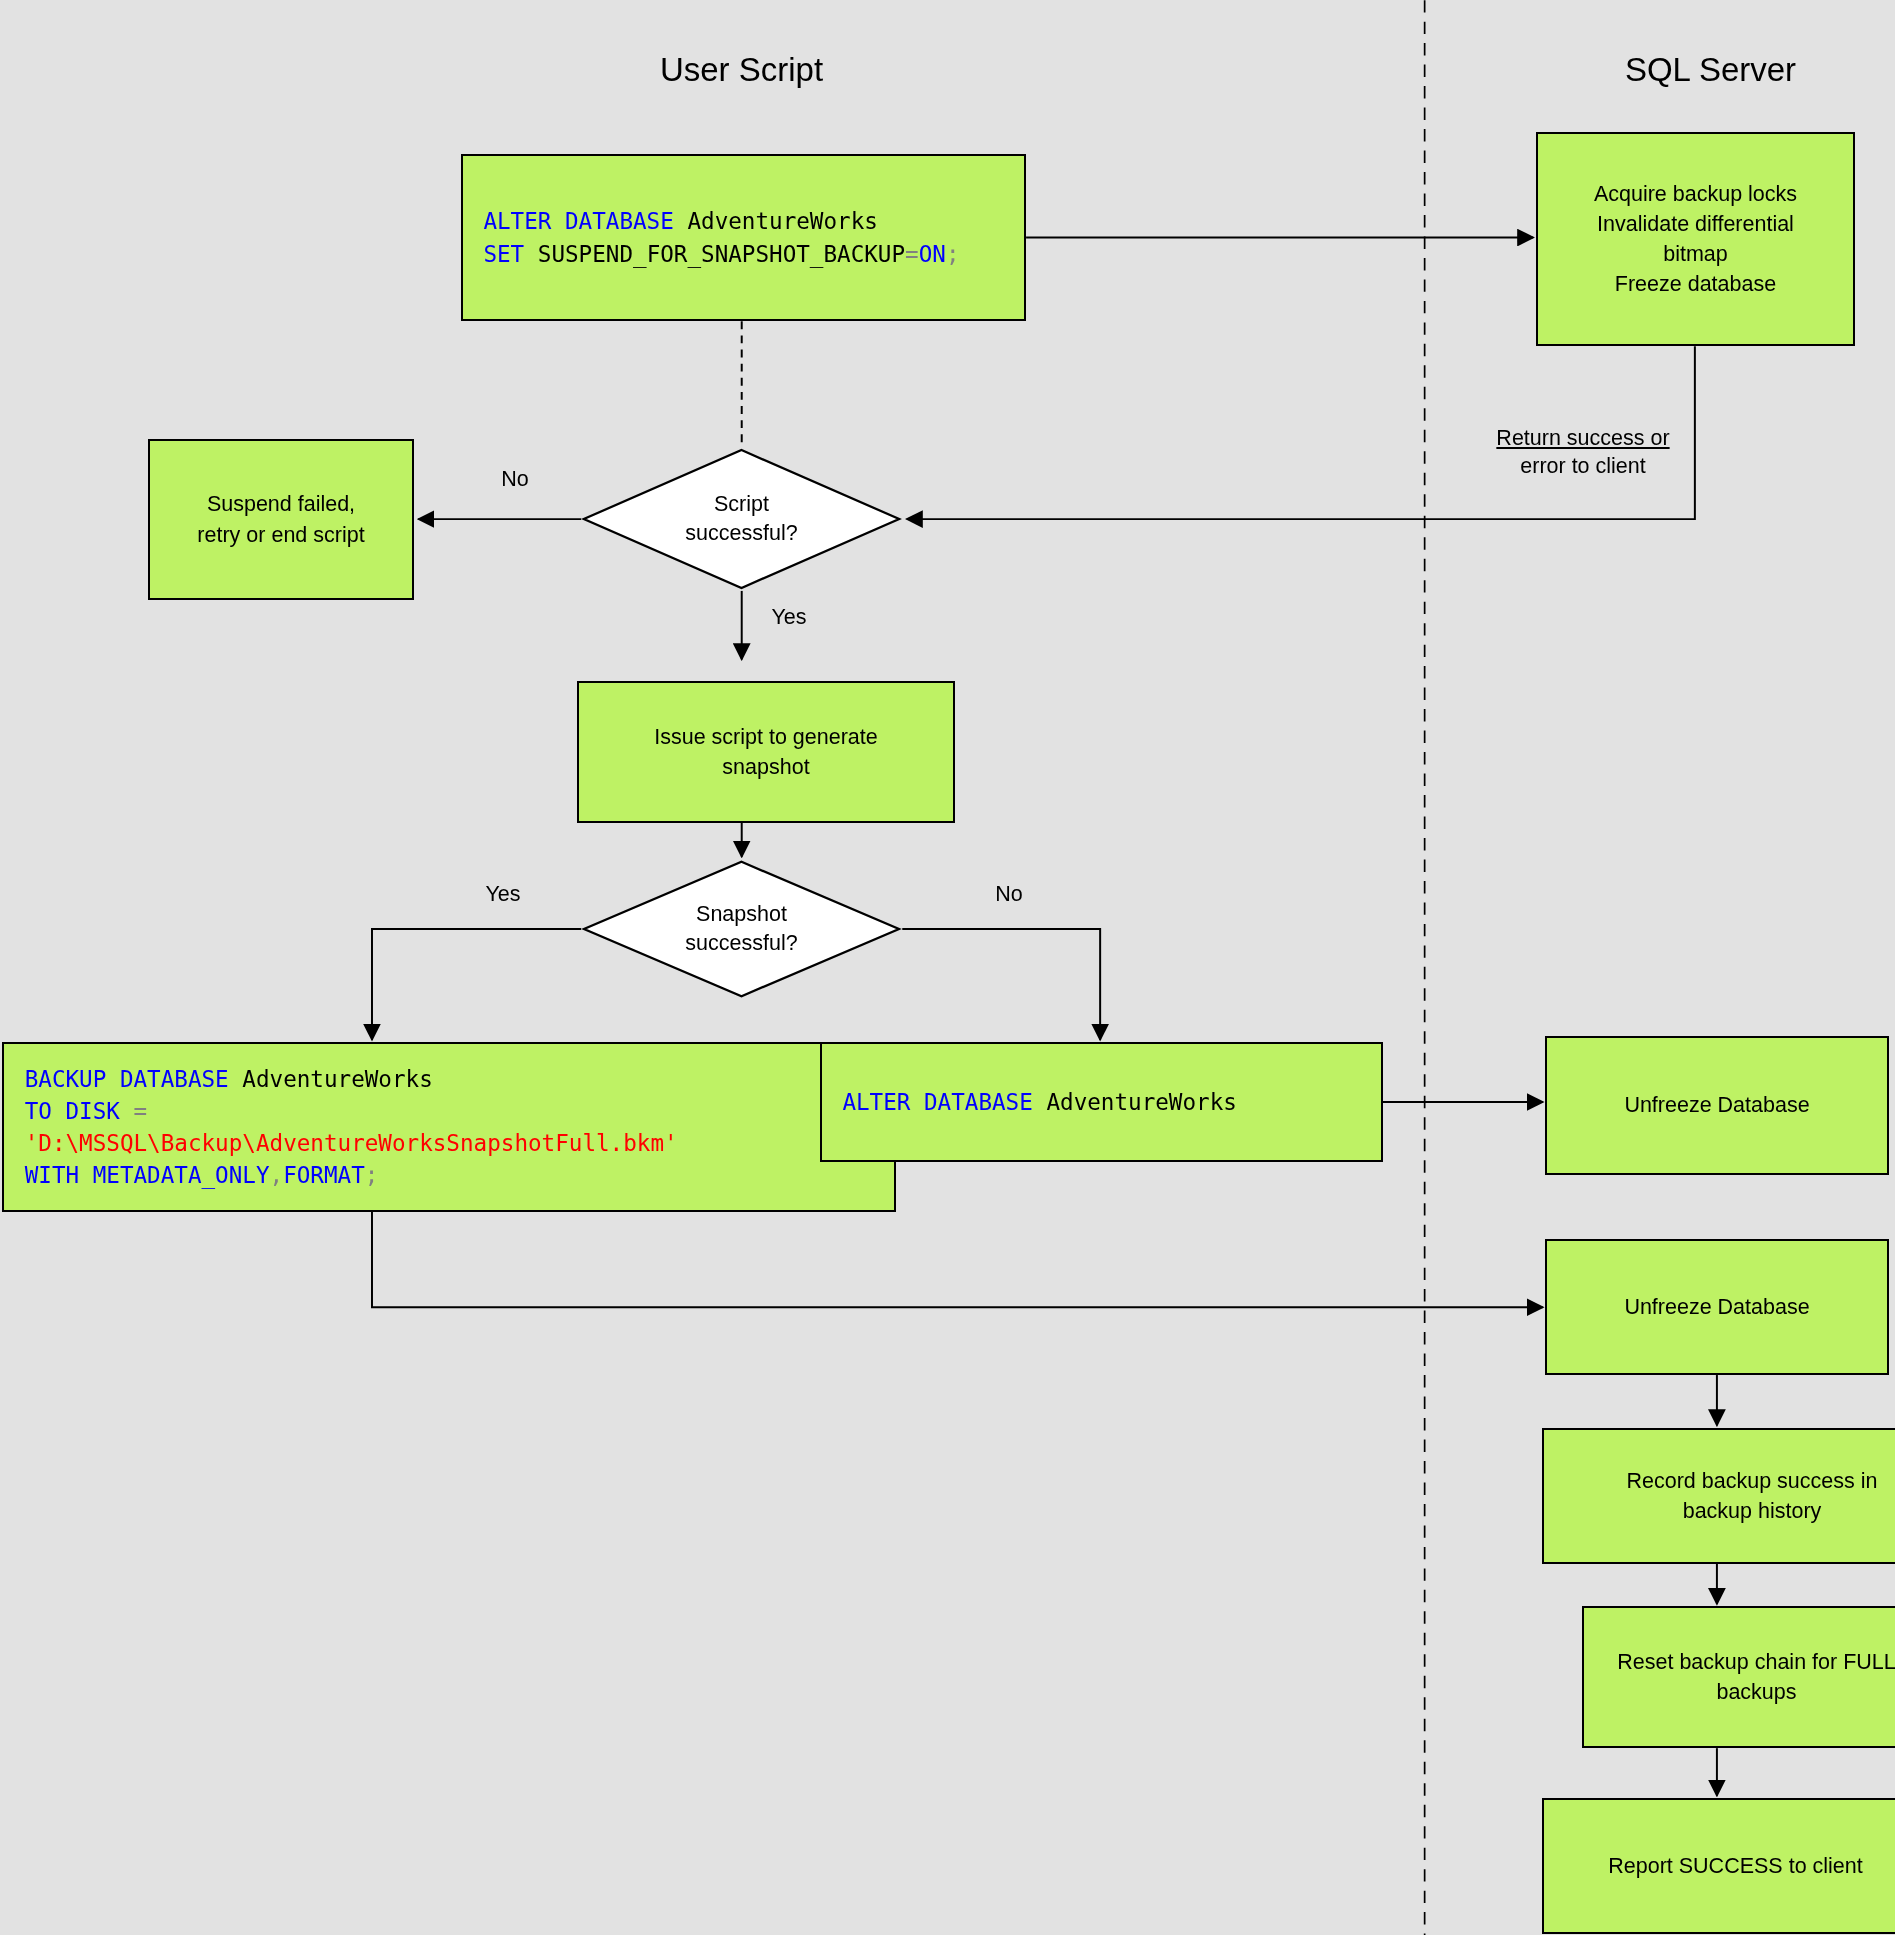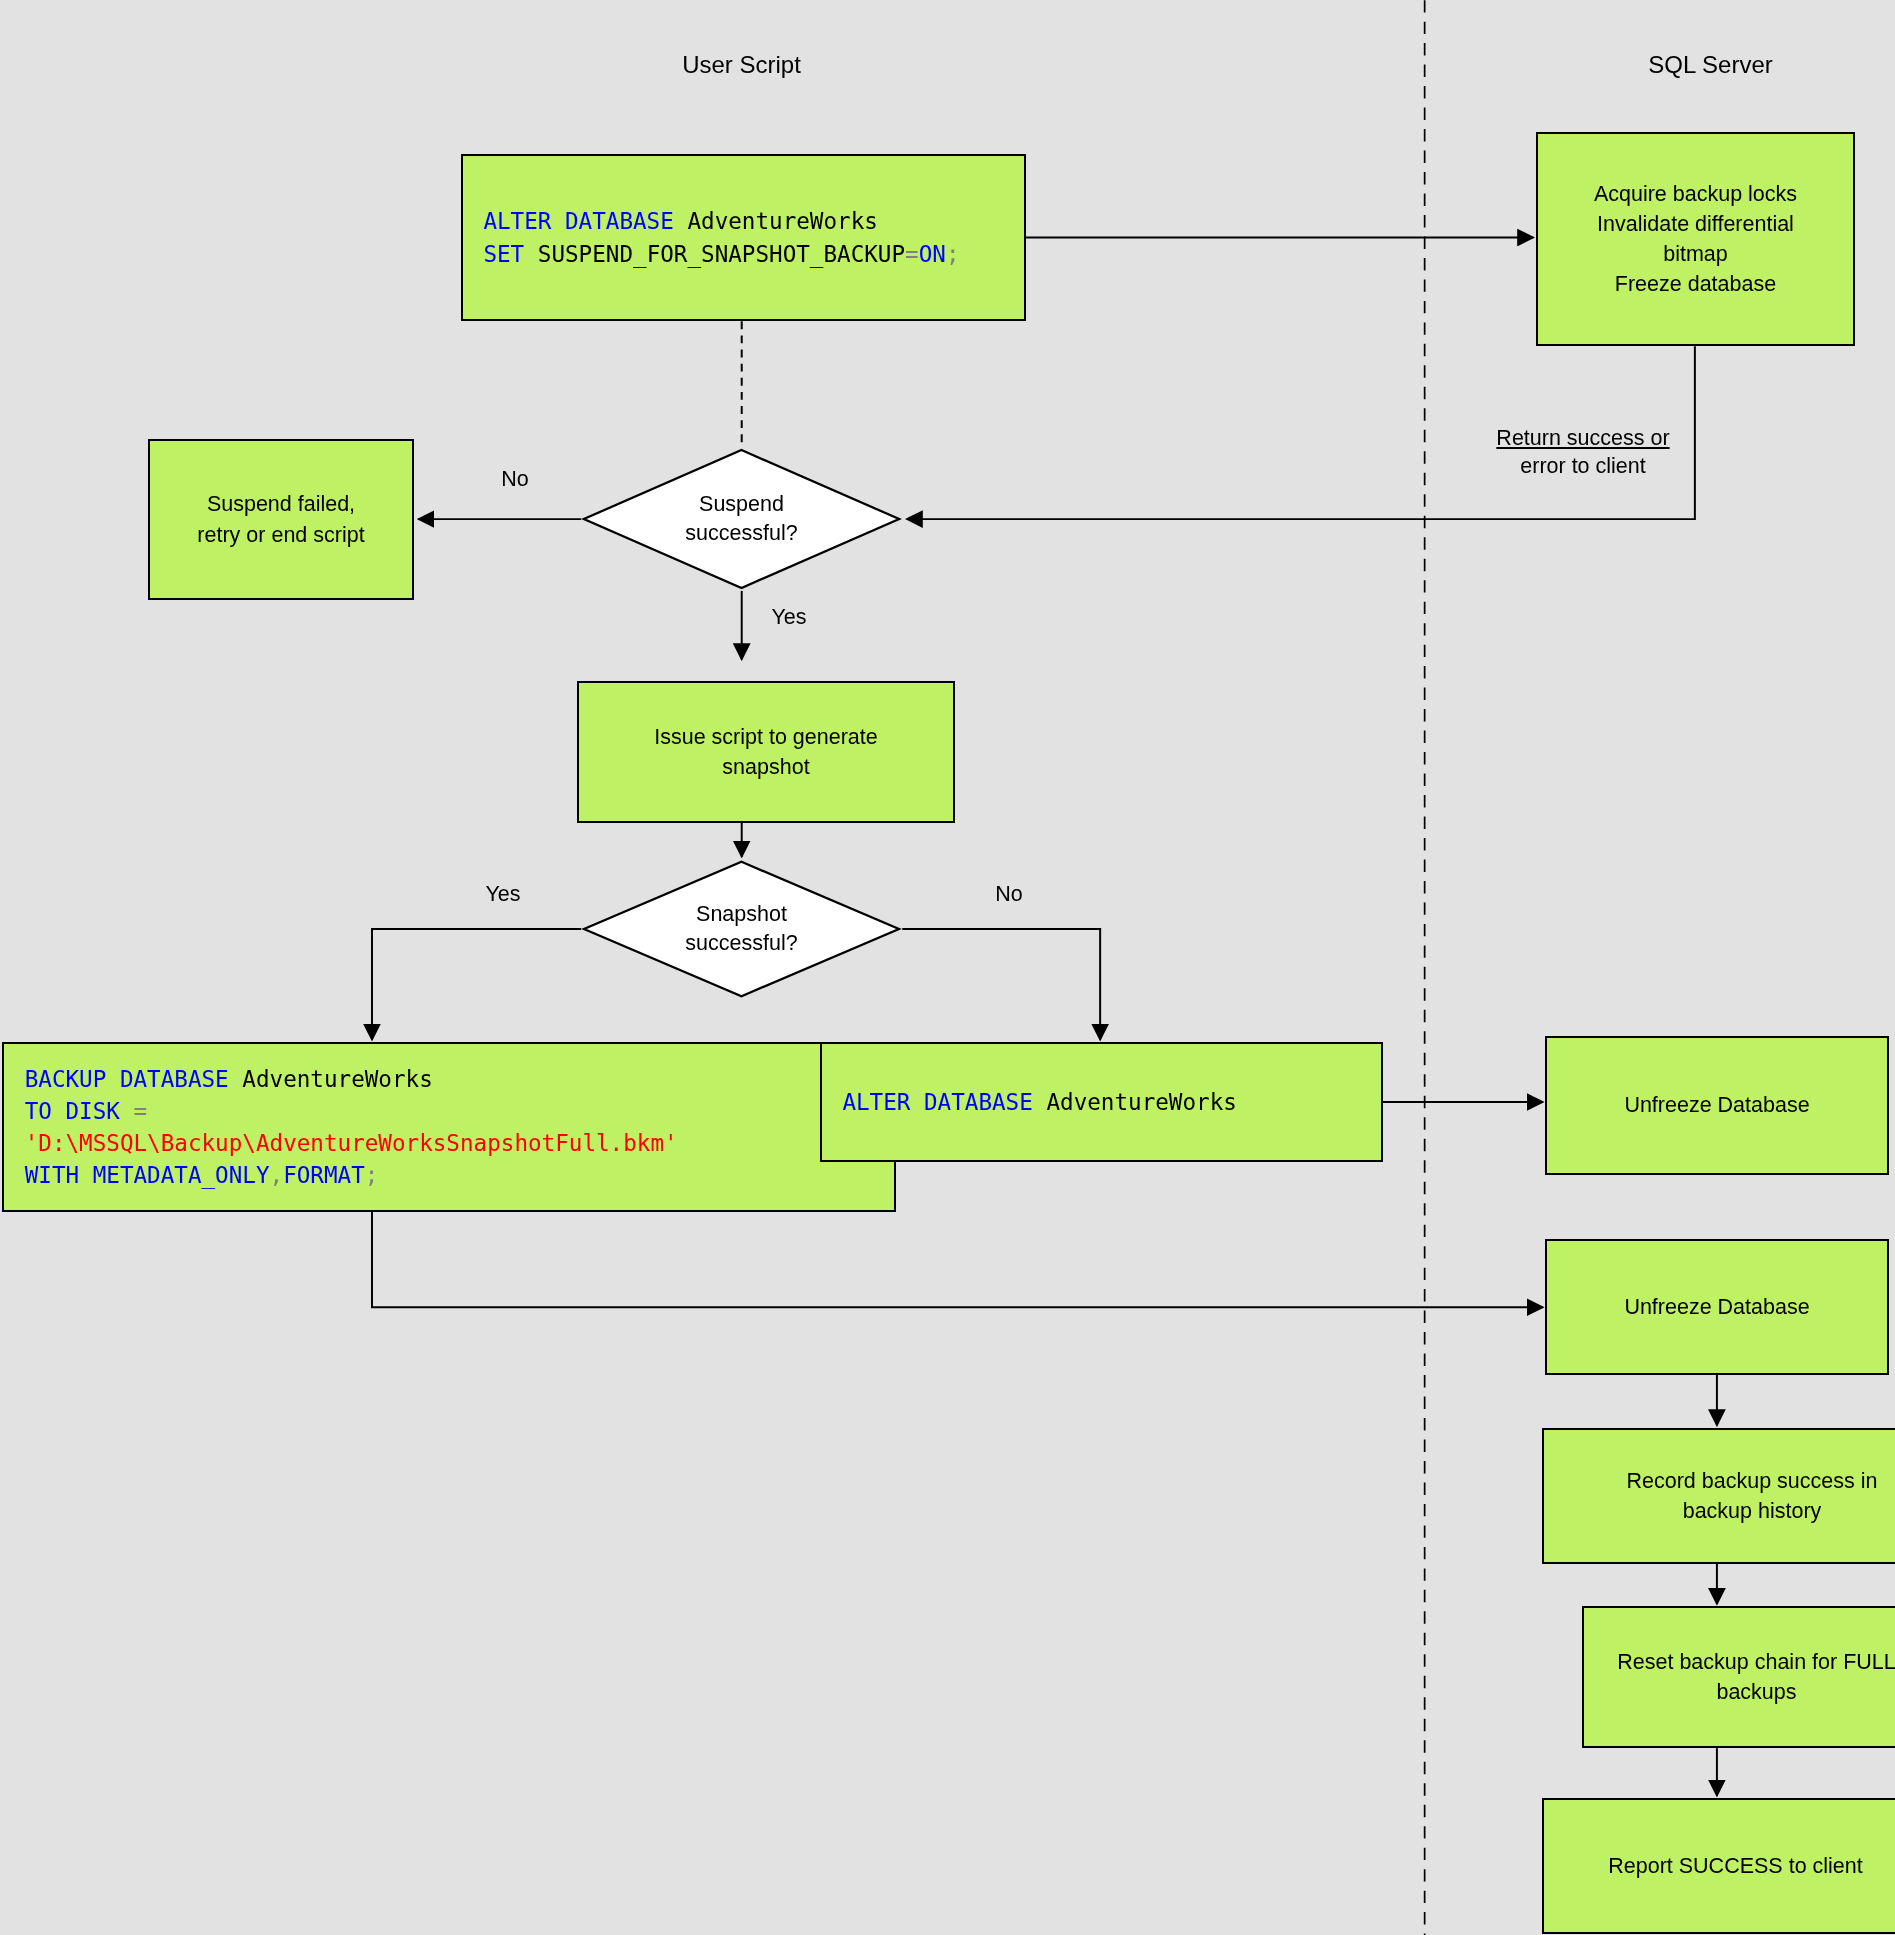--- a/index.html
+++ b/index.html
@@ -16,21 +16,21 @@
   }
   svg.wires {
     position: absolute;
     left: 0; top: 0;
     z-index: 1;
     pointer-events: none;
   }
   .lane-header {
     position: absolute;
     z-index: 2;
-    font-size: 24px;
+    font-size: 33px;
     text-align: center;
   }
   .node {
     position: absolute;
     z-index: 2;
     background: #bef264;
     border: 2.3px solid #000;
     box-sizing: border-box;
     display: flex;
     flex-direction: column;
@@ -138,21 +138,21 @@
   <div class="node" style="left:148px; top:439px; width:266px; height:161px;">
     <span class="ln">Suspend failed,</span>
     <span class="ln">retry or end script</span>
   </div>
 
   <div class="diamond" style="left:581px; top:447px; width:321px; height:144px;">
     <svg width="321" height="144" viewBox="0 0 568 254">
       <polygon points="284,5 563,127 284,249 5,127" fill="#ffffff" stroke="#000" stroke-width="4"></polygon>
     </svg>
     <div class="dtext">
-      <span>Suspend</span>
+      <span>Script</span>
       <span>successful?</span>
     </div>
   </div>
 
   <div class="node" style="left:577px; top:681px; width:378px; height:142px;">
     <span class="ln">Issue script to generate</span>
     <span class="ln">snapshot</span>
   </div>
 
   <div class="diamond" style="left:581px; top:859px; width:321px; height:140px;">

